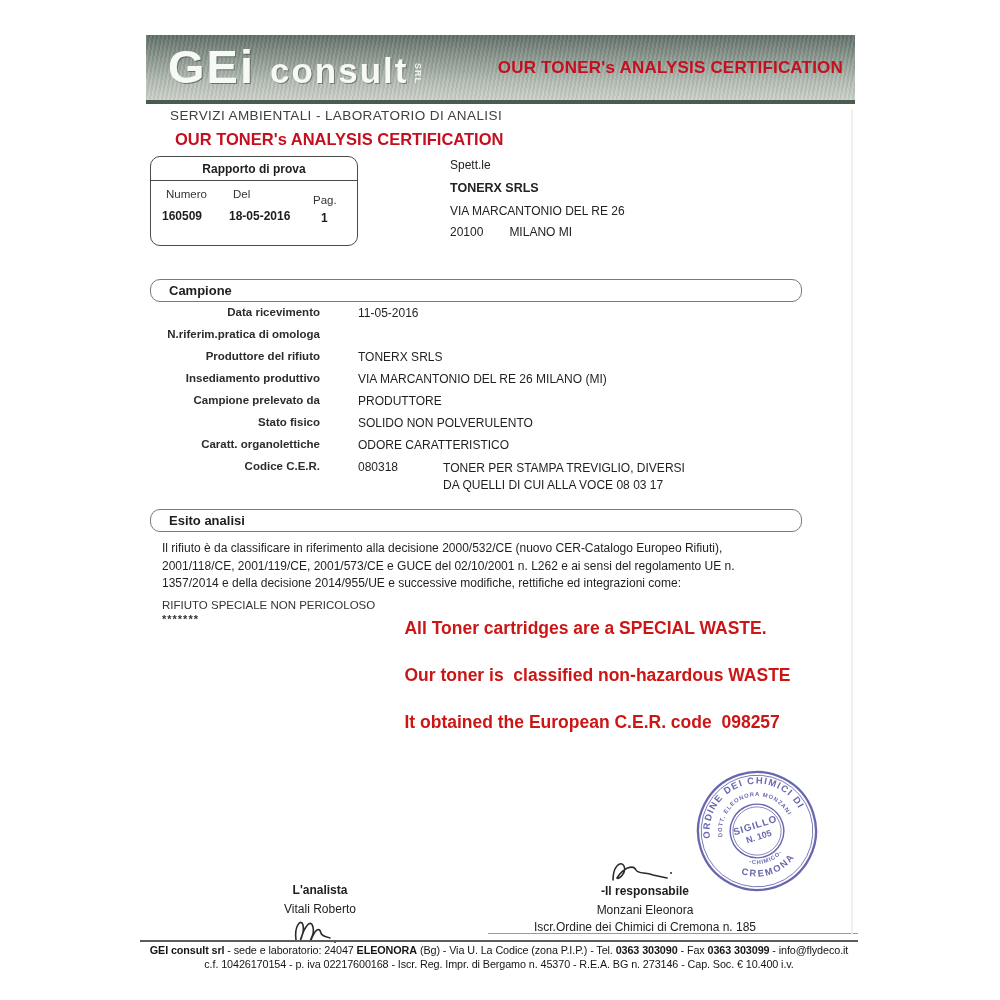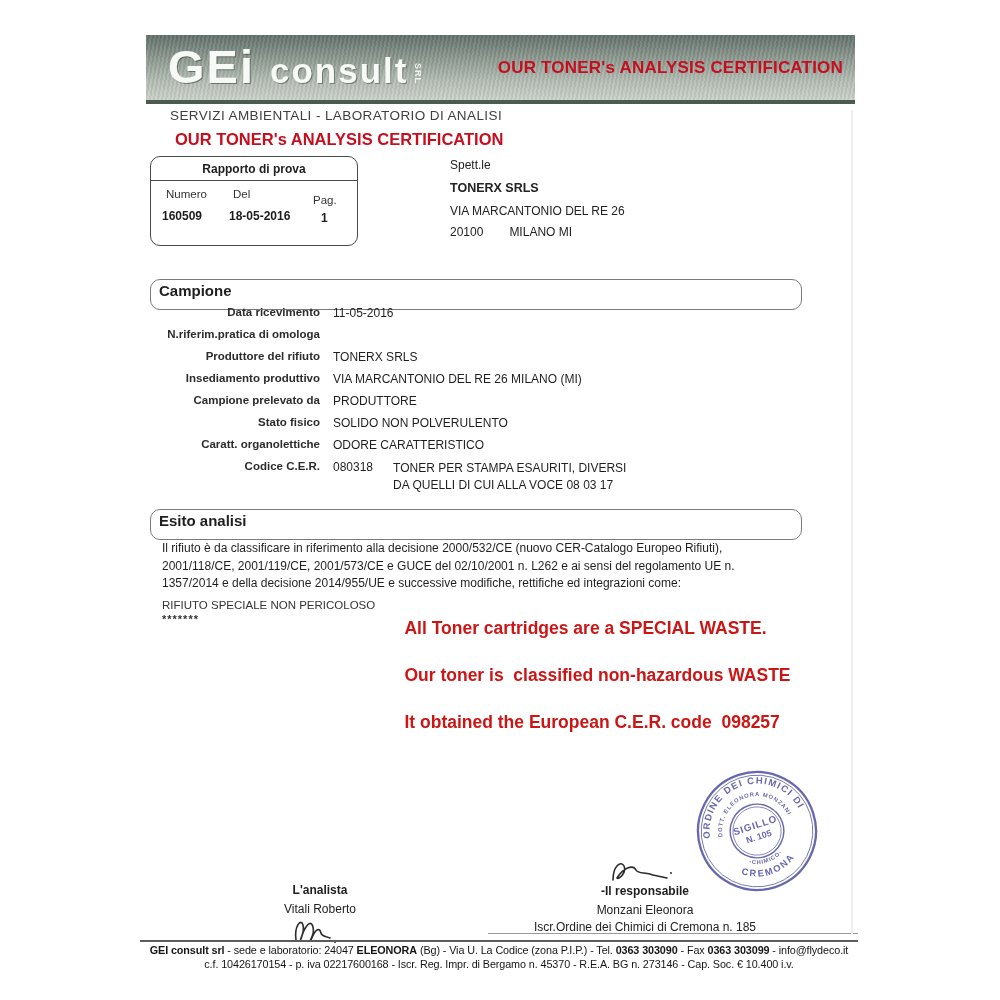--- a/index.html
+++ b/index.html
@@ -40,30 +40,30 @@
   .rb-v3{position:absolute;left:170px;top:30px;}
 
   
   .addressee{position:absolute;left:450px;top:158px;font-size:12px;color:#222;}
   .addr-sal{margin-bottom:9px;}
   .addr-name{font-weight:bold;font-size:12.5px;margin-bottom:9px;}
   .addr-street{margin-bottom:7px;}
   .addr-city-gap{display:inline-block;width:26px;}
 
   
-  .section-bar{position:absolute;left:150px;width:652px;height:31px;
+  .section-bar{position:absolute;left:150px;width:652px;height:23px;
     border:1.2px solid #7a7a7a;border-radius:10px;background:#fff;
-    font-size:15px;font-weight:bold;color:#1e1e1e;line-height:21px;padding-left:8px;
+    font-size:13px;font-weight:bold;color:#1e1e1e;line-height:21px;padding-left:18px;
     box-sizing:border-box;}
   .bar-campione{top:279px;}
   .bar-esito{top:509px;}
 
   
   .fields{position:absolute;left:150px;top:306px;width:660px;}
-  .frow{display:flex;height:22px;}
+  .frow{display:flex;height:22px;gap:25px;}
   .flabel{width:170px;text-align:right;font-weight:bold;font-size:11.5px;color:#2c2c2c;}
   .fvalue{margin-left:13px;font-size:12px;color:#1f1f1f;white-space:pre;}
   .cer-desc{margin-left:20px;font-size:12px;color:#1f1f1f;line-height:17px;}
 
   
   .esito-par{position:absolute;left:162px;top:540px;width:610px;font-size:12px;
     line-height:17.5px;color:#1f1f1f;}
   .classification{position:absolute;left:162px;top:599px;font-size:11.5px;color:#333;}
   .asterisks{position:absolute;left:162px;top:613px;font-size:11px;font-weight:bold;
     color:#333;letter-spacing:1px;}
@@ -156,21 +156,21 @@
       <span class="fvalue">SOLIDO NON POLVERULENTO</span>
     </div>
     <div class="frow">
       <span class="flabel">Caratt. organolettiche</span>
       <span class="fvalue">ODORE CARATTERISTICO</span>
     </div>
     <div class="frow">
       <span class="flabel">Codice C.E.R.</span>
       <span class="fvalue">080318</span>
       <span class="cer-desc">
-        <span>TONER PER STAMPA ESAURITI, DIVERSI</span><br>
+        <span>TONER PER STAMPA TREVIGLIO, DIVERSI</span><br>
         <span>DA QUELLI DI CUI ALLA VOCE 08 03 17</span>
       </span>
     </div>
   </div>
 
   <div class="section-bar bar-esito">Esito analisi</div>
   <div class="esito-par">Il rifiuto è da classificare in riferimento alla decisione 2000/532/CE (nuovo CER-Catalogo Europeo Rifiuti), 2001/118/CE, 2001/119/CE, 2001/573/CE e GUCE del 02/10/2001 n.  L262 e ai sensi del regolamento UE n. 1357/2014 e della decisione 2014/955/UE  e successive modifiche, rettifiche ed integrazioni come:</div>
   <div class="classification">RIFIUTO SPECIALE NON PERICOLOSO</div>
   <div class="asterisks">*******</div>
   <div class="red-block">

